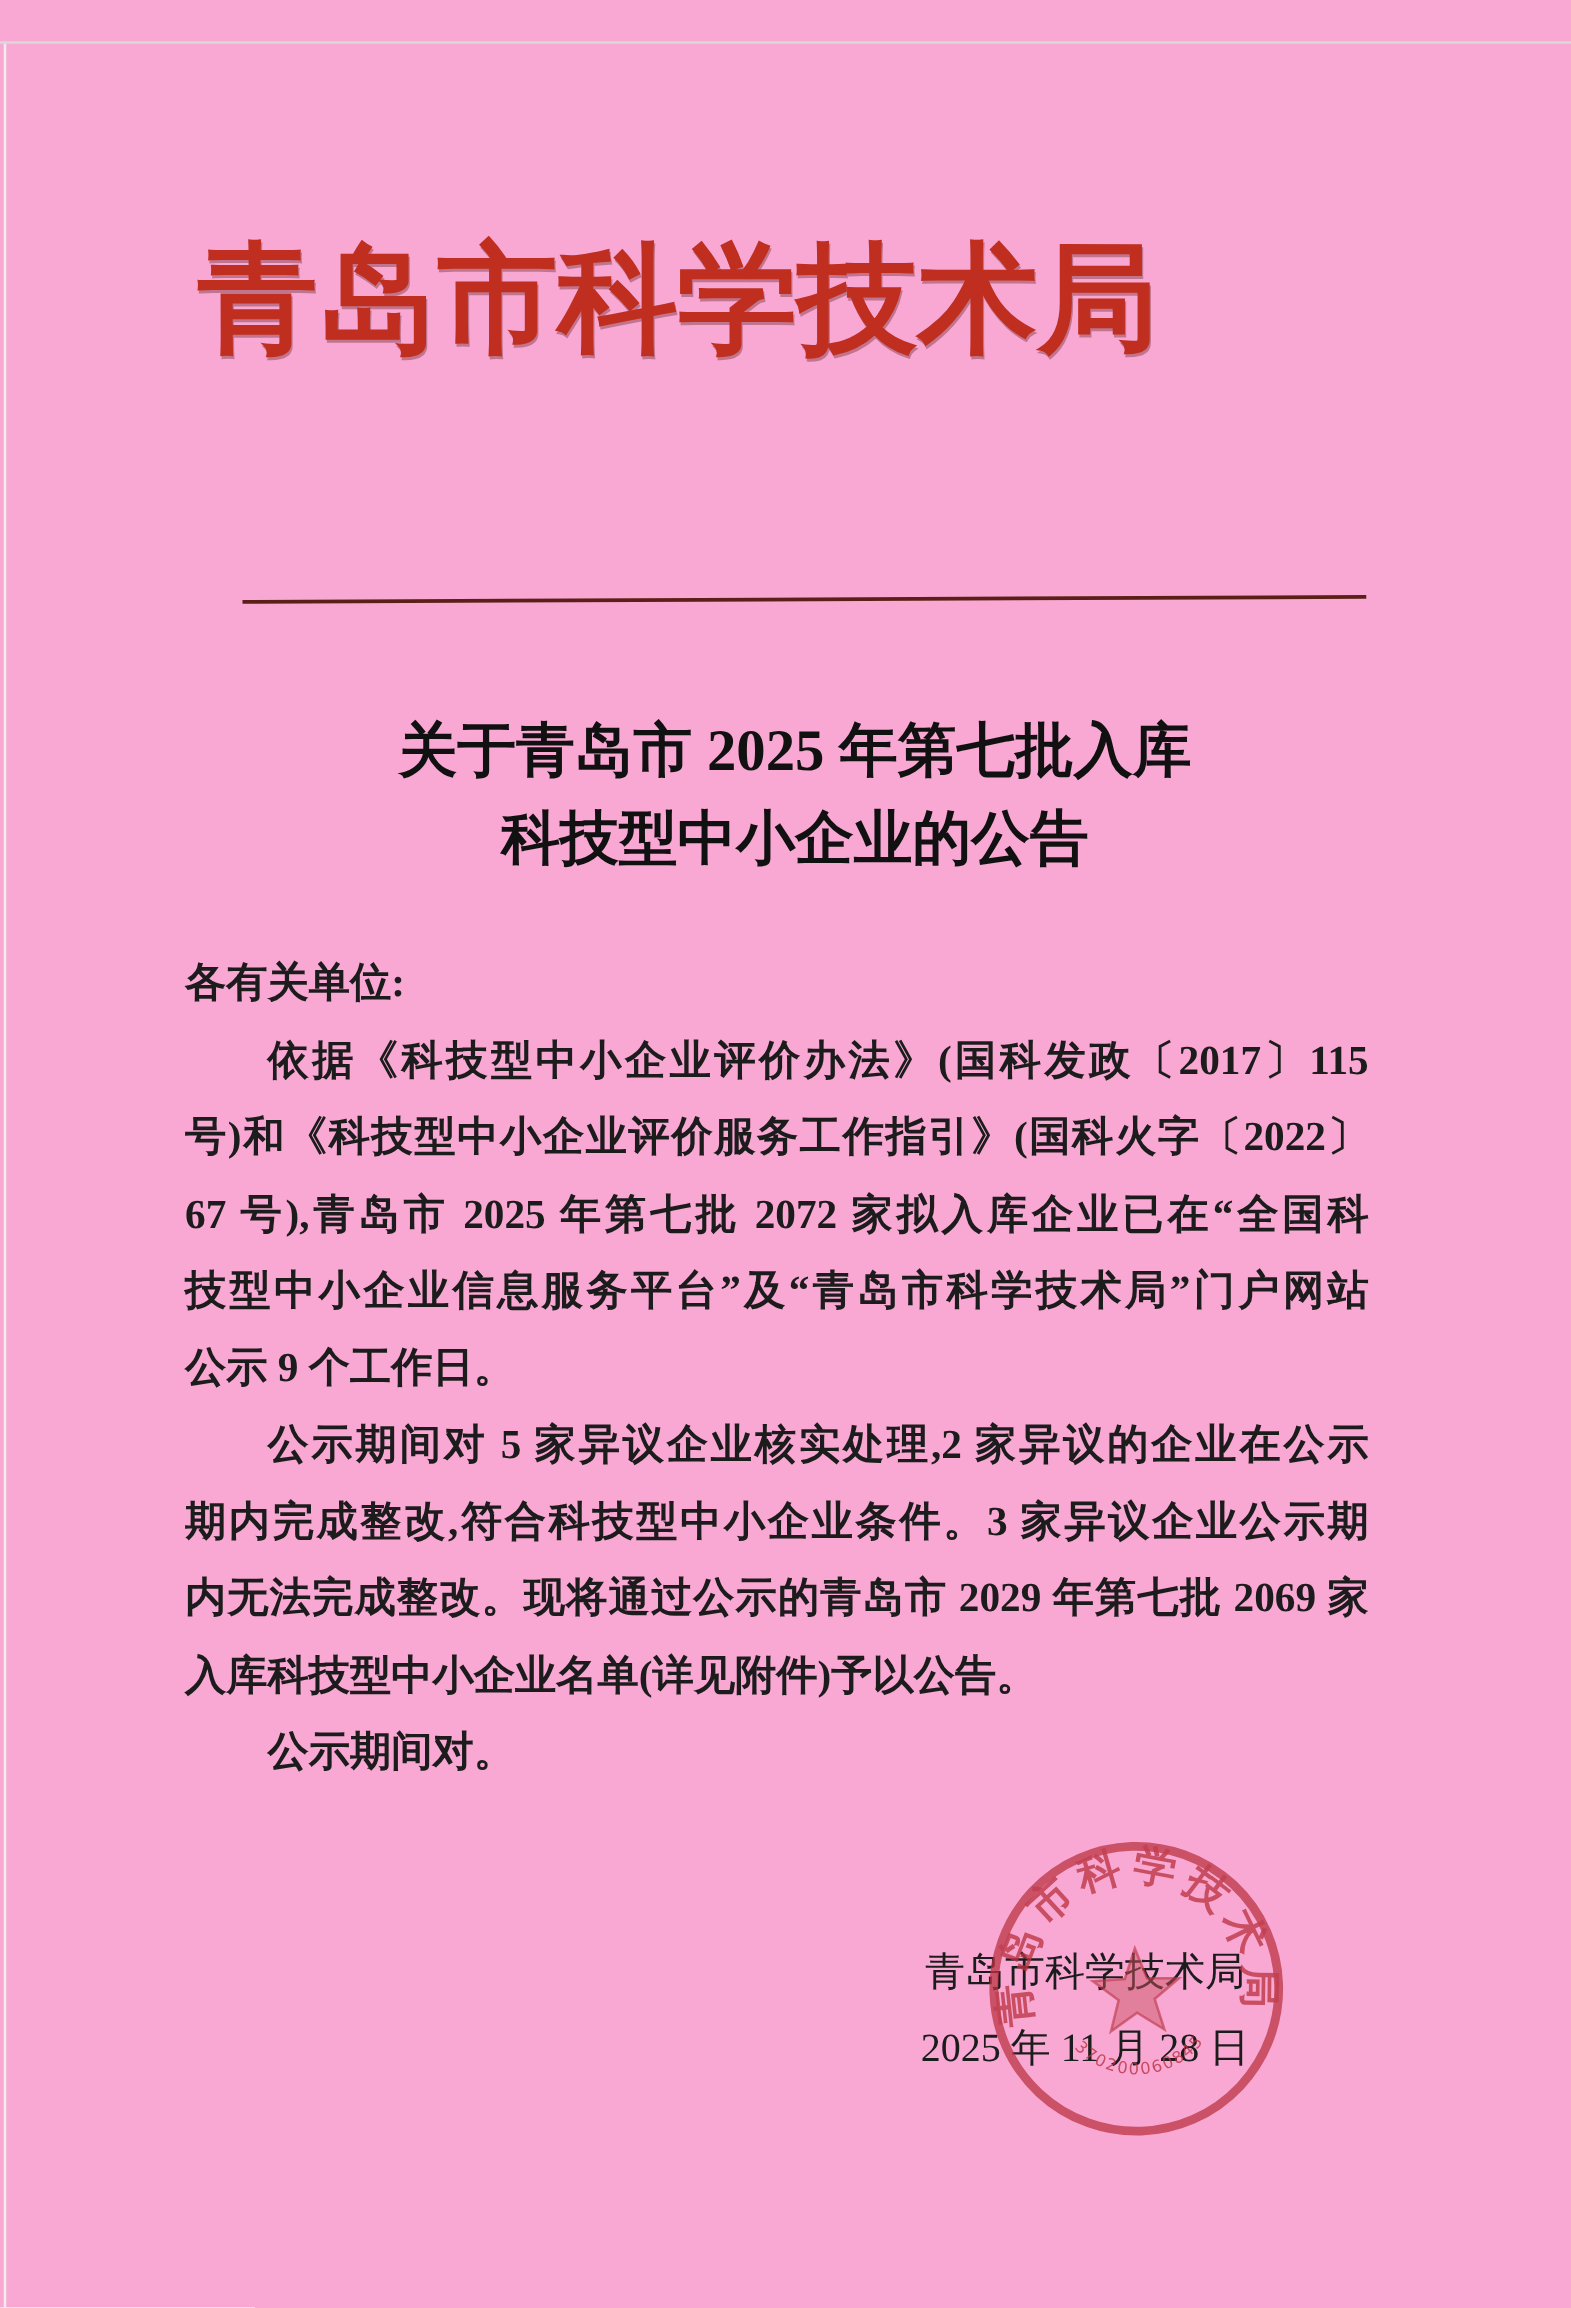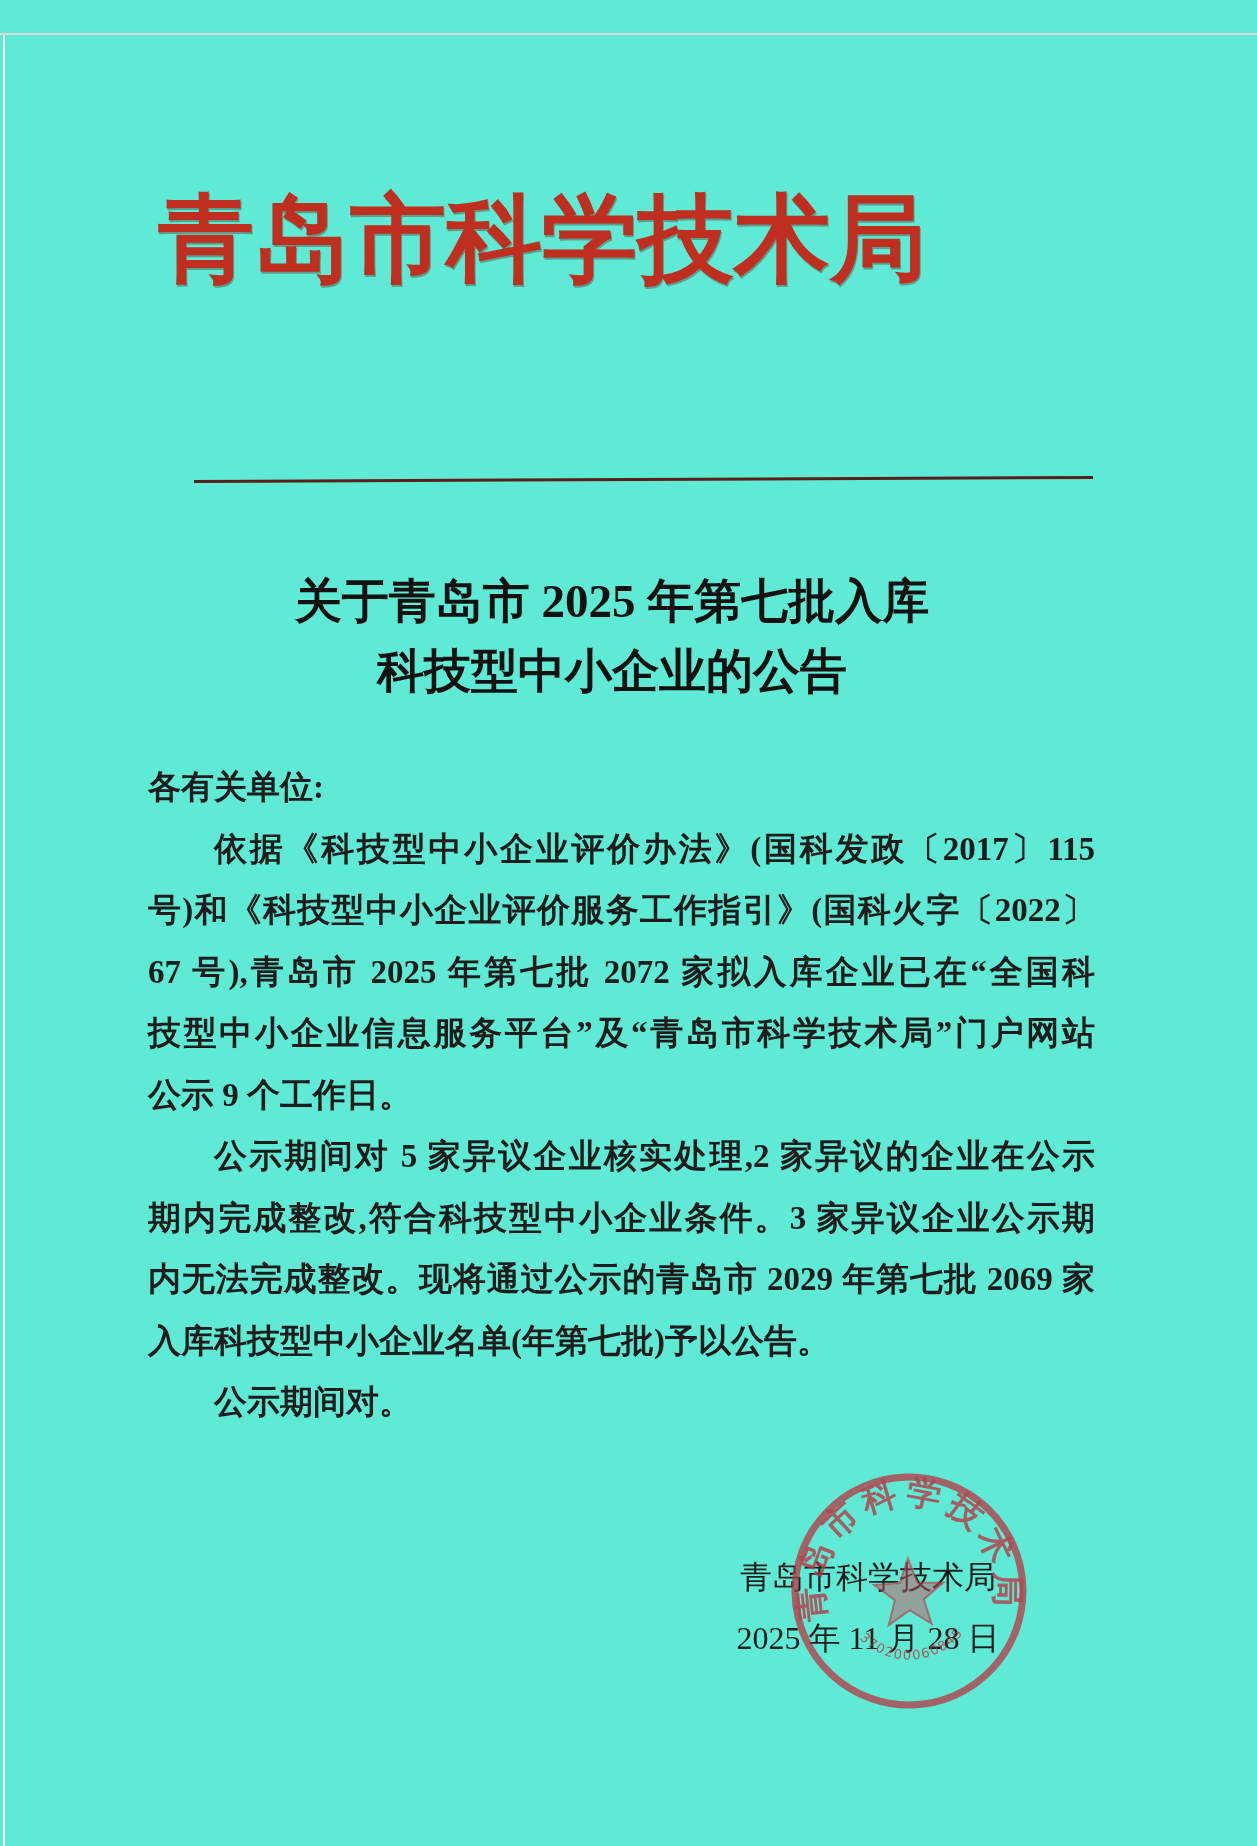--- a/index.html
+++ b/index.html
@@ -1,19 +1,19 @@
 <!DOCTYPE html>
 <html><head>
 <meta charset="utf-8">
 <style>
   html,body{margin:0;padding:0;background:#ffffff;}
   .page{
     position:relative;
     width:1257px;height:1846px;
-    background:#5eead4;
+    background:#f9a8d4;
     overflow:hidden;
     font-family:"Liberation Serif","DejaVu Serif",serif;
     color:#1c1c1c;
   }
   .photo-top-line{
     position:absolute;left:0;top:33px;width:1257px;height:2px;
     background:#d9d9d9;
   }
   .photo-left-line{
     position:absolute;left:3px;top:35px;width:2px;height:1811px;
@@ -26,21 +26,21 @@
     letter-spacing:0px;
     text-shadow:1px 2px 0 rgba(90,20,10,0.35);
     white-space:nowrap;
   }
   .red-rule{
     position:absolute;left:194px;top:478px;width:899px;height:3px;
     background:#5a1f17;
     transform:rotate(-0.25deg);
   }
   .doc-title{
-    position:absolute;left:132px;top:566px;width:960px;
+    position:absolute;left:156px;top:566px;width:960px;
     text-align:center;
     font-size:47px;font-weight:bold;line-height:70px;
     color:#111111;
   }
   .body-block{
     position:absolute;left:148px;top:757px;width:947px;
     font-size:33px;line-height:61.5px;
     color:#1c1c1c;
   }
   .line{white-space:nowrap;font-weight:bold;}
@@ -89,21 +89,21 @@
   <div class="body-block">
     <div class="line">各有关单位:</div>
     <div class="line j indent">依据《科技型中小企业评价办法》(国科发政〔2017〕115</div>
     <div class="line j">号)和《科技型中小企业评价服务工作指引》(国科火字〔2022〕</div>
     <div class="line j">67 号),青岛市 2025 年第七批 2072 家拟入库企业已在“全国科</div>
     <div class="line j">技型中小企业信息服务平台”及“青岛市科学技术局”门户网站</div>
     <div class="line">公示 9 个工作日。</div>
     <div class="line j indent">公示期间对 5 家异议企业核实处理,2 家异议的企业在公示</div>
     <div class="line j">期内完成整改,符合科技型中小企业条件。3 家异议企业公示期</div>
     <div class="line j">内无法完成整改。现将通过公示的青岛市 2029 年第七批 2069 家</div>
-    <div class="line">入库科技型中小企业名单(年第七批)予以公告。</div>
+    <div class="line">入库科技型中小企业名单(详见附件)予以公告。</div>
     <div class="line indent">公示期间对。</div>
   </div>
 
   <div class="sign-block">
     <div>青岛市科学技术局</div>
     <div>2025 年 11 月 28 日</div>
   </div>
 
   <div class="seal">
     <svg viewBox="0 0 240 240">

